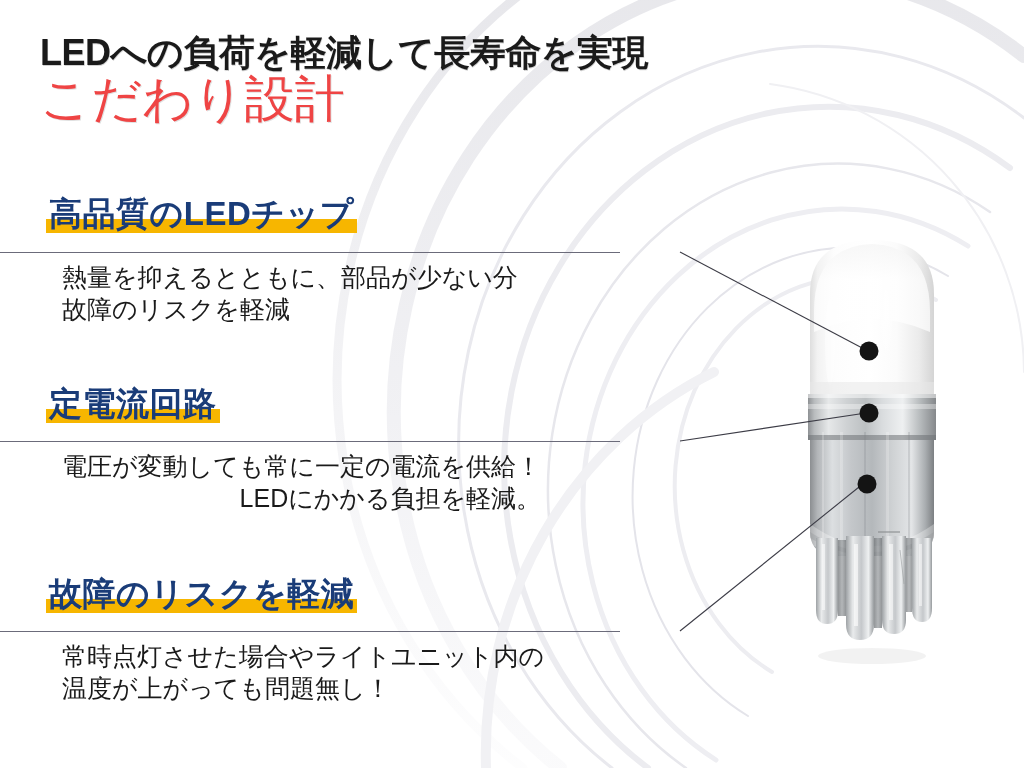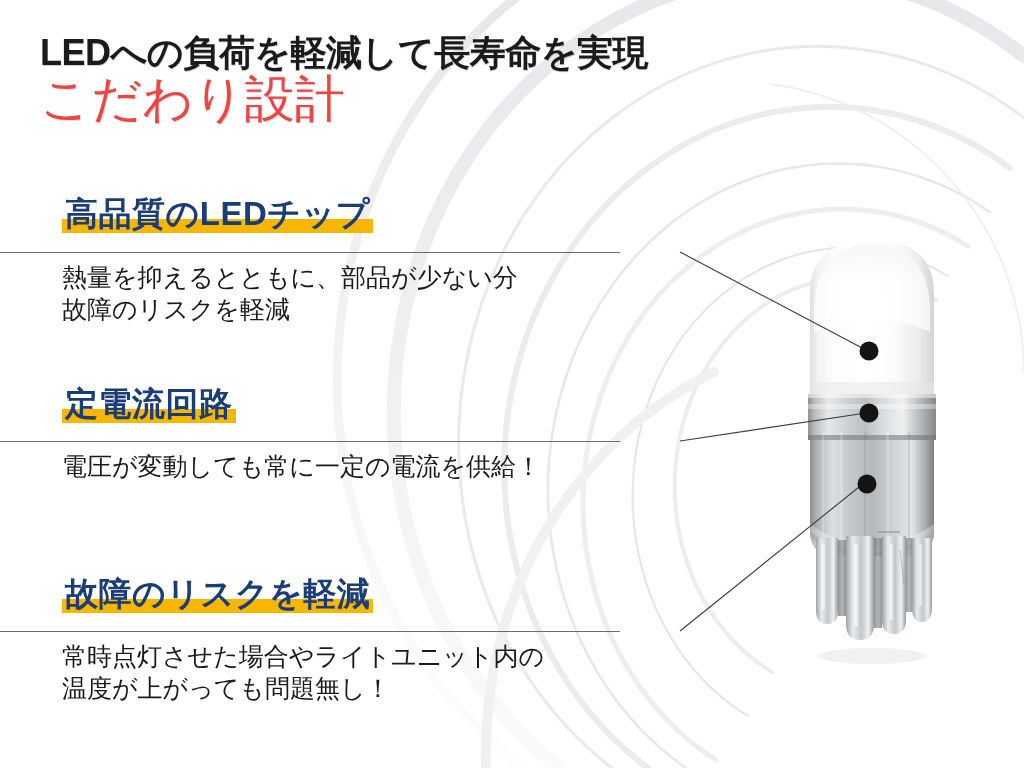--- a/index.html
+++ b/index.html
@@ -39,21 +39,21 @@
     font-weight:normal;
     color:#ef4444;
     letter-spacing:0px;
     line-height:1.02;
     margin-top:2px;
     white-space:nowrap;
     text-shadow:1px 1px 0 rgba(0,0,0,0.12);
   }
 
   
-  .feature { position:absolute; left:62px; }
+  .feature { position:absolute; left:46px; }
   .feature-heading {
     position:relative;
     display:inline-block;
     font-size:33px;
     font-weight:bold;
     color:#1a3c78;
     letter-spacing:0.5px;
     line-height:1.1;
     white-space:nowrap;
     padding:0 3px 2px 3px;
@@ -157,20 +157,21 @@
     </div>
   </div>
 
   <div class="feature feature-body" style="left:62px; top:261px;">
     <div>熱量を抑えるとともに、部品が少ない分</div>
     <div>故障のリスクを軽減</div>
   </div>
   <div class="feature-rule" style="top:441px; width:620px;"></div>
   <div class="feature feature-body" style="left:62px; top:450px;text-align:right;">
     <div>電圧が変動しても常に一定の電流を供給！</div>
+    <div>LEDにかかる負担を軽減。</div>
   </div>
 
   <div class="feature" style="top:576px;">
     <div class="feature-heading">
       <span class="hl"></span>
       <span>故障のリスクを軽減</span>
     </div>
   </div>
   <div class="feature-rule" style="top:631px; width:620px;"></div>
   <div class="feature feature-body" style="left:62px; top:640px;">

